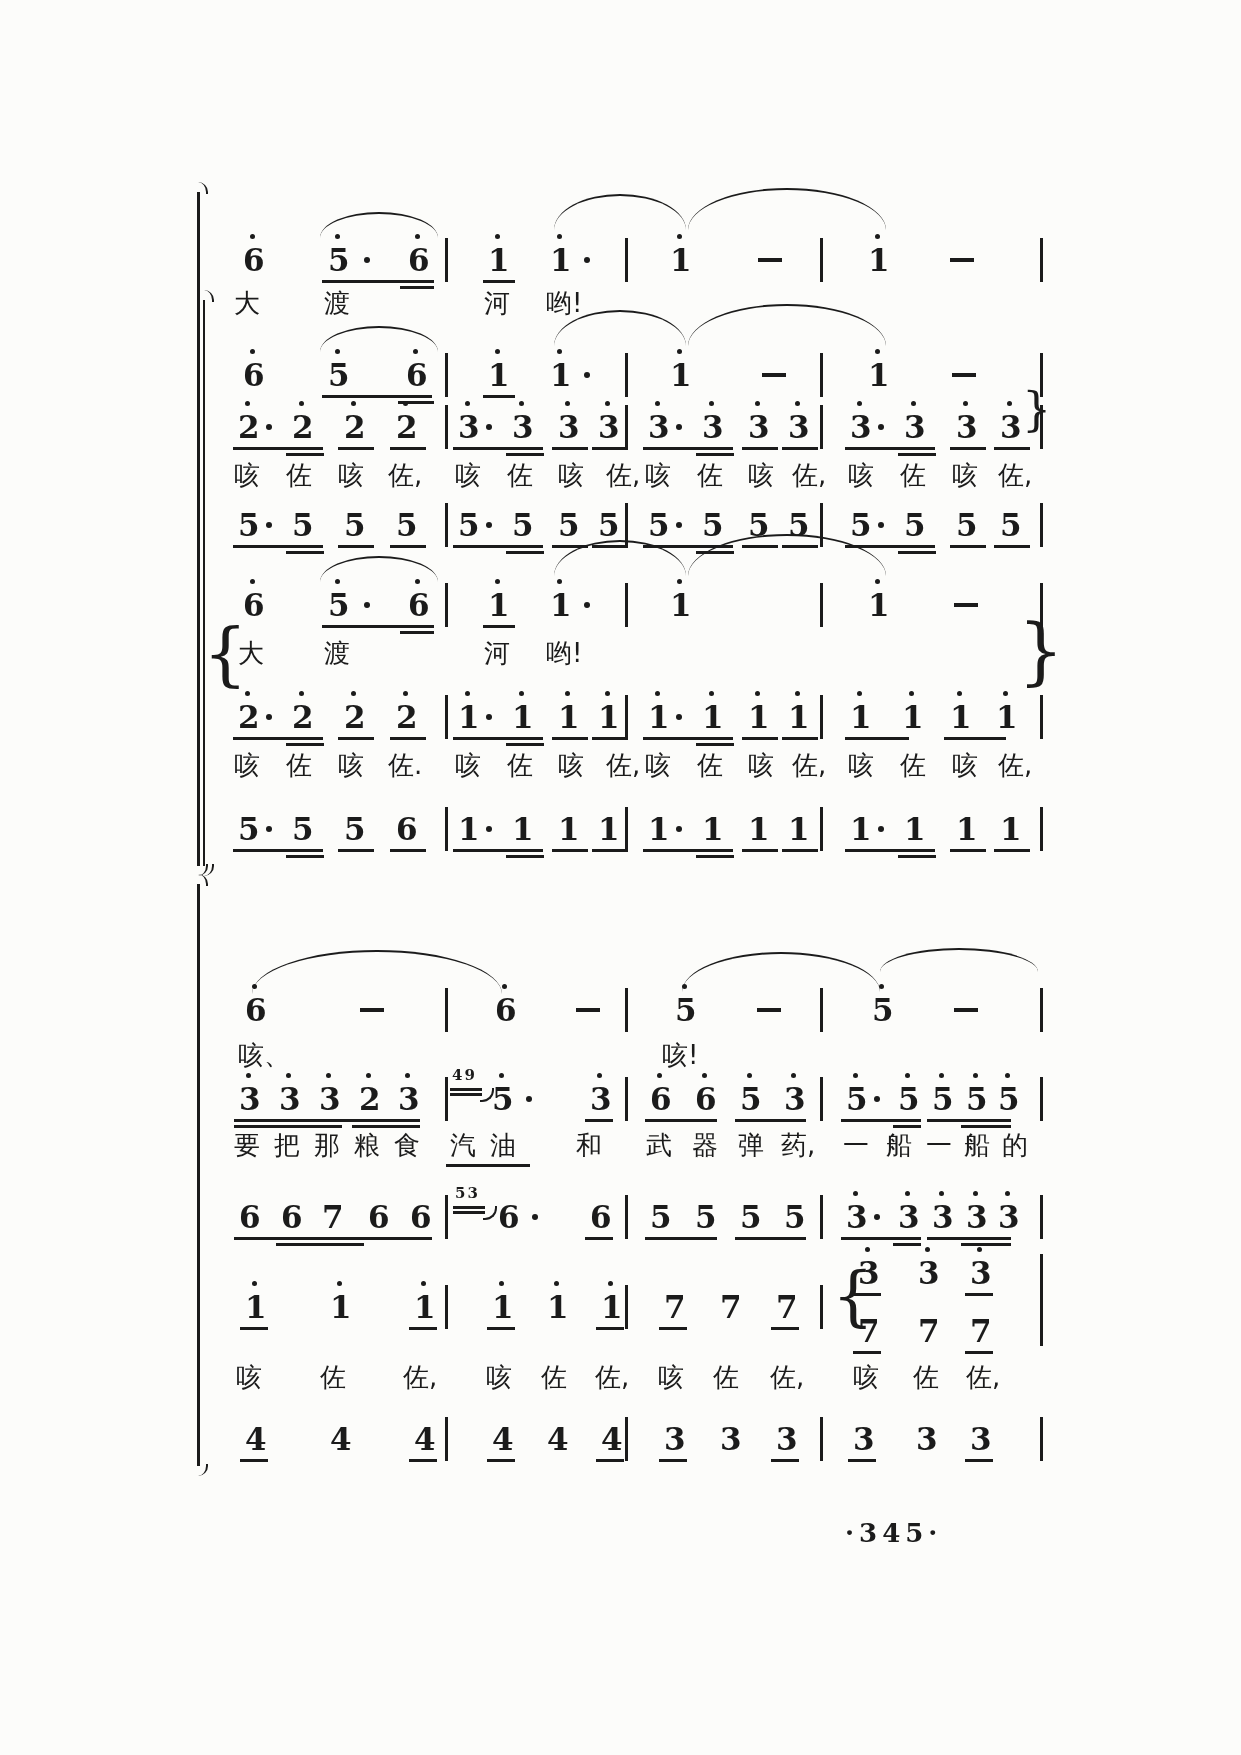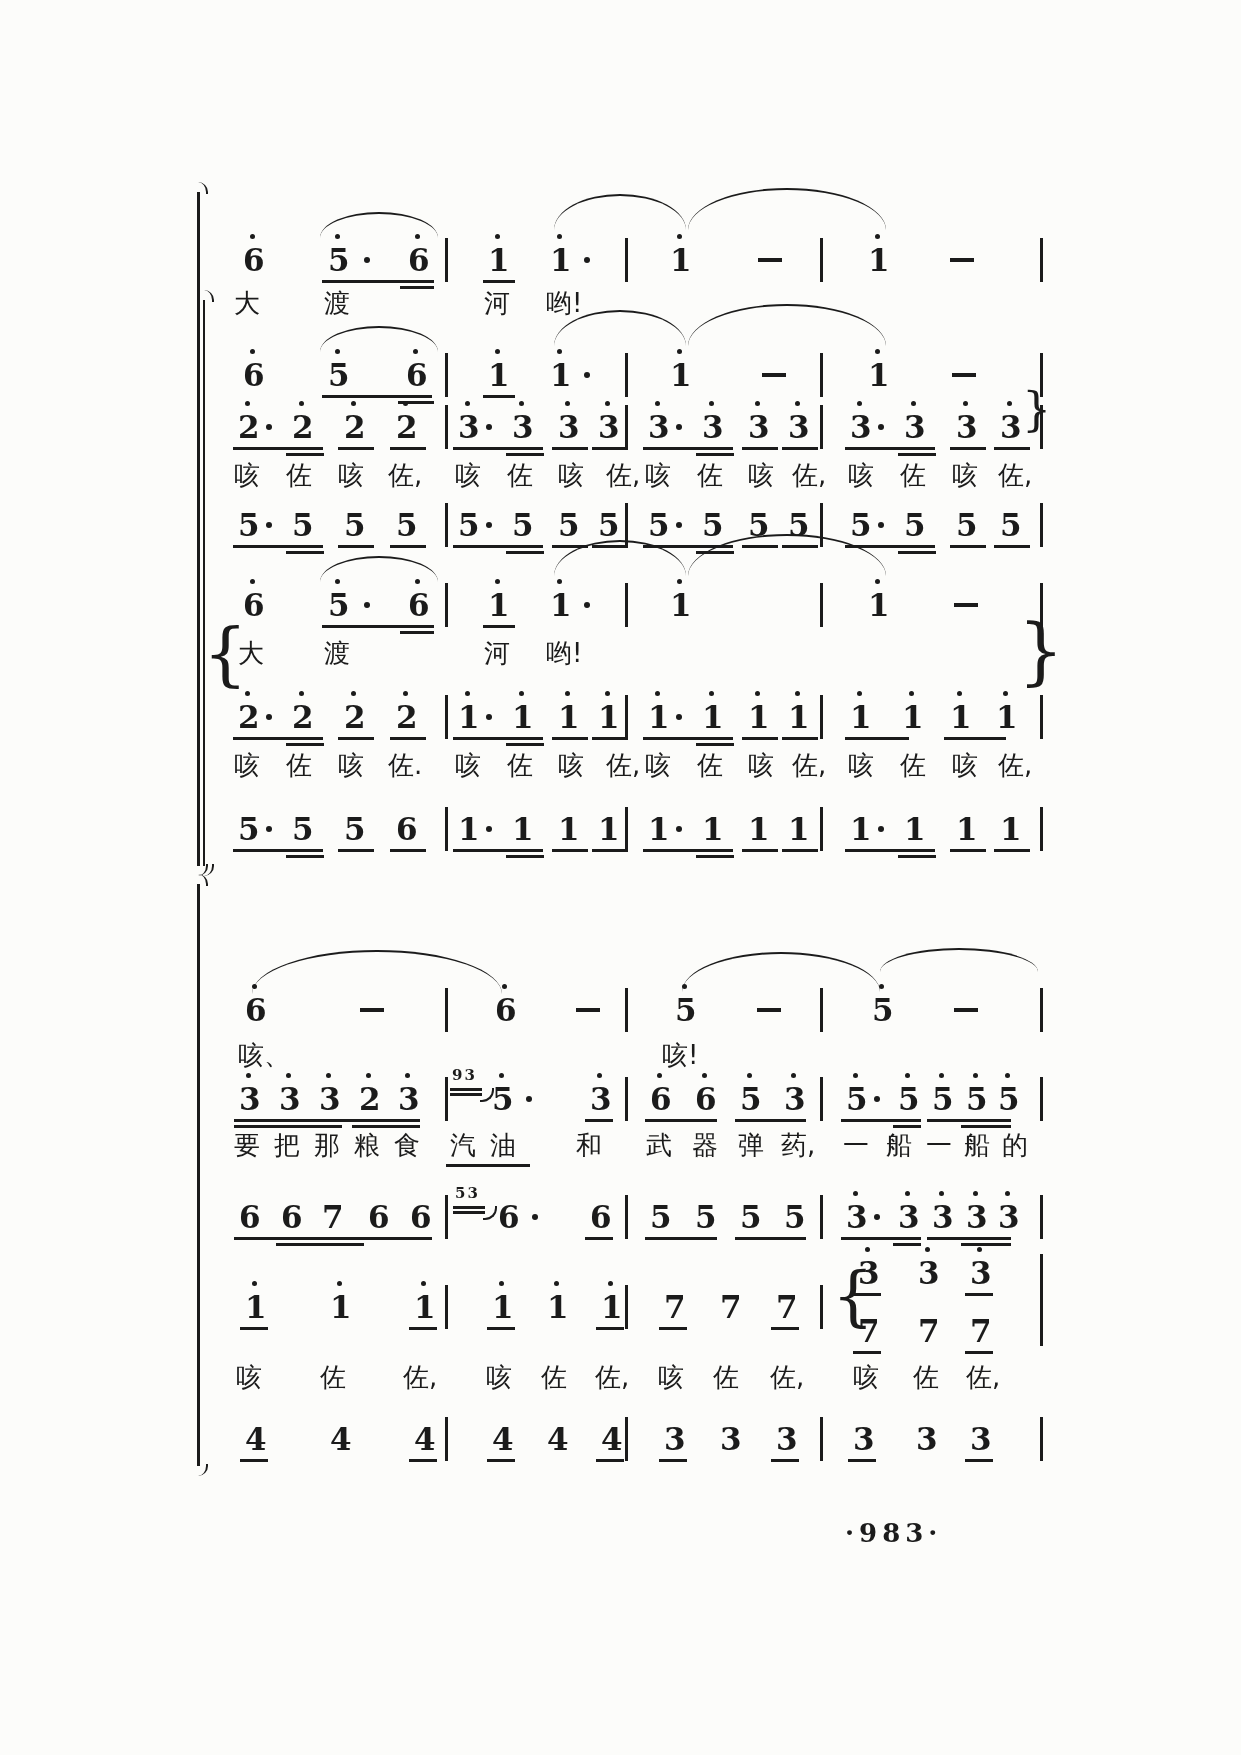--- a/index.html
+++ b/index.html
@@ -404,21 +404,21 @@
       <div class="odot" style="left: 246px; top: 1073px;"></div>
       <div class="note" style="left: 279px; top: 1082px;">3</div>
       <div class="odot" style="left: 286px; top: 1073px;"></div>
       <div class="note" style="left: 319px; top: 1082px;">3</div>
       <div class="odot" style="left: 326px; top: 1073px;"></div>
       <div class="note" style="left: 359px; top: 1082px;">2</div>
       <div class="odot" style="left: 366px; top: 1073px;"></div>
       <div class="note" style="left: 398px; top: 1082px;">3</div>
       <div class="odot" style="left: 405px; top: 1073px;"></div>
       <div class="bar" style="left: 445px; top: 1077px;"></div>
-      <div class="grace" style="left: 452px; top: 1066px;">93</div>
+      <div class="grace" style="left: 452px; top: 1066px;">49</div>
       <div class="beam" style="left: 450px; top: 1088px; width: 32px;"></div>
       <div class="beam" style="left: 450px; top: 1093px; width: 32px;"></div>
       <div class="ghook" style="left: 480px; top: 1088px;"></div>
       <div class="note" style="left: 492px; top: 1082px;">5</div>
       <div class="odot" style="left: 499px; top: 1073px;"></div>
       <div class="adot" style="left: 526px; top: 1096px;"></div>
       <div class="note" style="left: 590px; top: 1082px;">3</div>
       <div class="odot" style="left: 597px; top: 1073px;"></div>
       <div class="bar" style="left: 625px; top: 1077px;"></div>
       <div class="note" style="left: 650px; top: 1082px;">6</div>
@@ -580,14 +580,14 @@
       <div class="bar" style="left: 1040px; top: 1417px;"></div>
       <div class="beam" style="left: 240px; top: 1459px; width: 28px;"></div>
       <div class="beam" style="left: 409px; top: 1459px; width: 28px;"></div>
       <div class="beam" style="left: 487px; top: 1459px; width: 28px;"></div>
       <div class="beam" style="left: 596px; top: 1459px; width: 28px;"></div>
       <div class="beam" style="left: 659px; top: 1459px; width: 28px;"></div>
       <div class="beam" style="left: 771px; top: 1459px; width: 28px;"></div>
       <div class="beam" style="left: 848px; top: 1459px; width: 28px;"></div>
       <div class="beam" style="left: 965px; top: 1459px; width: 28px;"></div>
     </div>
-  <div class="pagenum">·983·</div>
+  <div class="pagenum">·345·</div>
 </div>
 
 </body></html>

